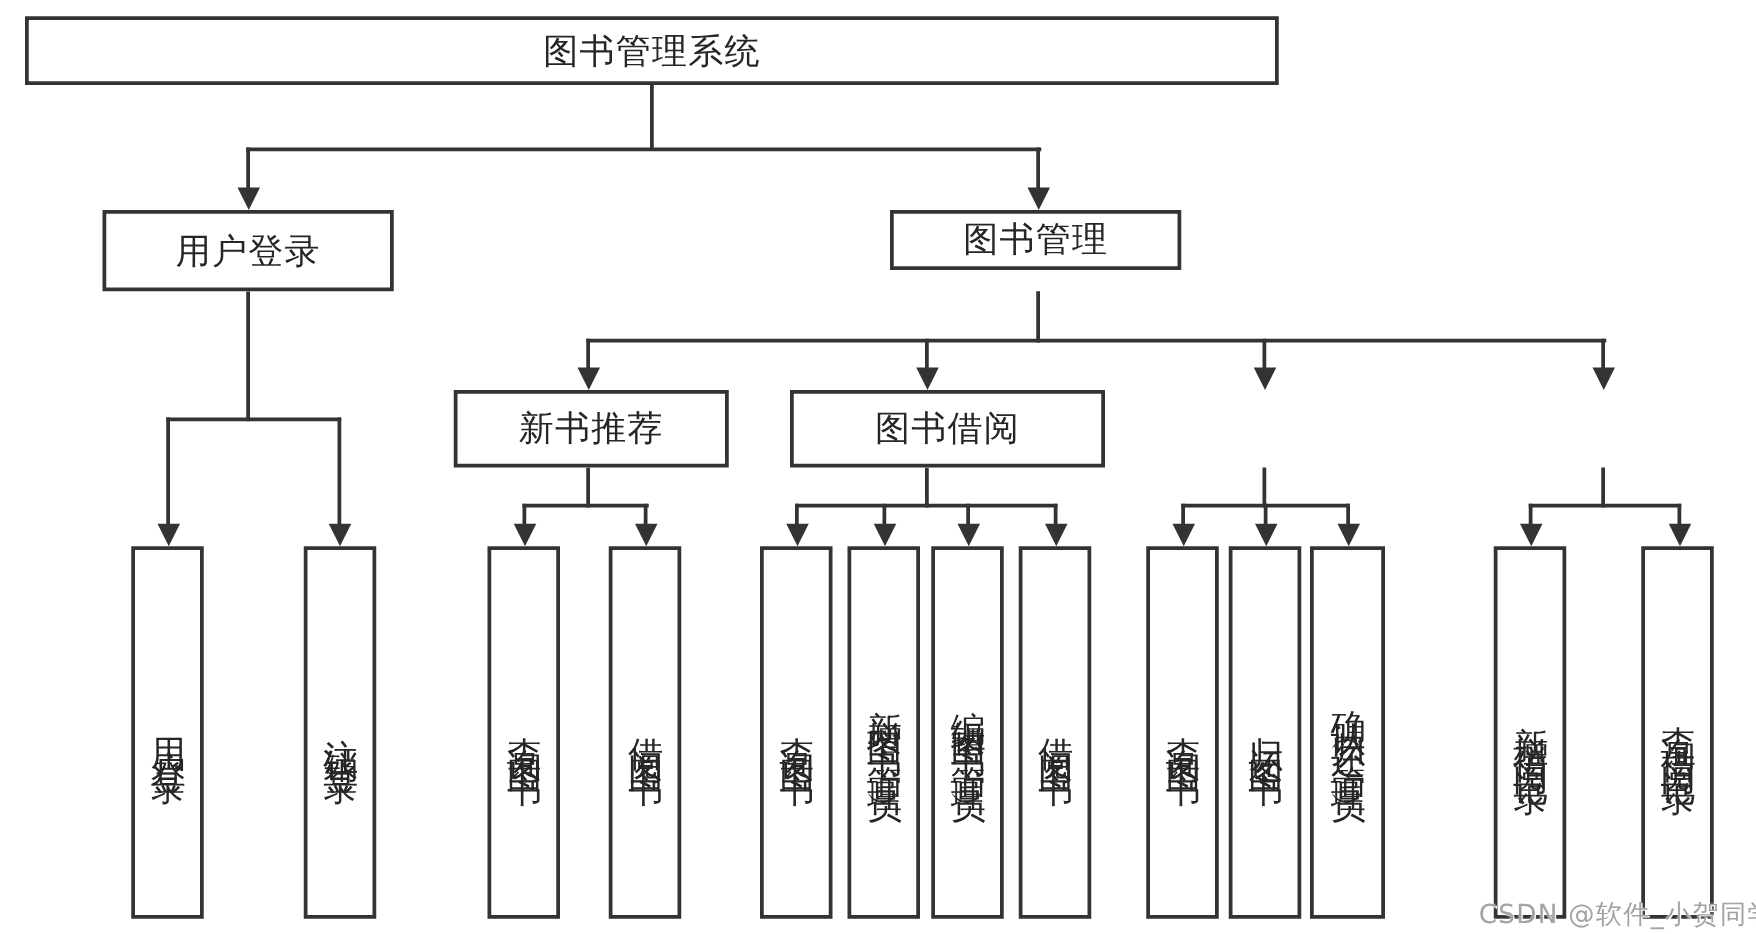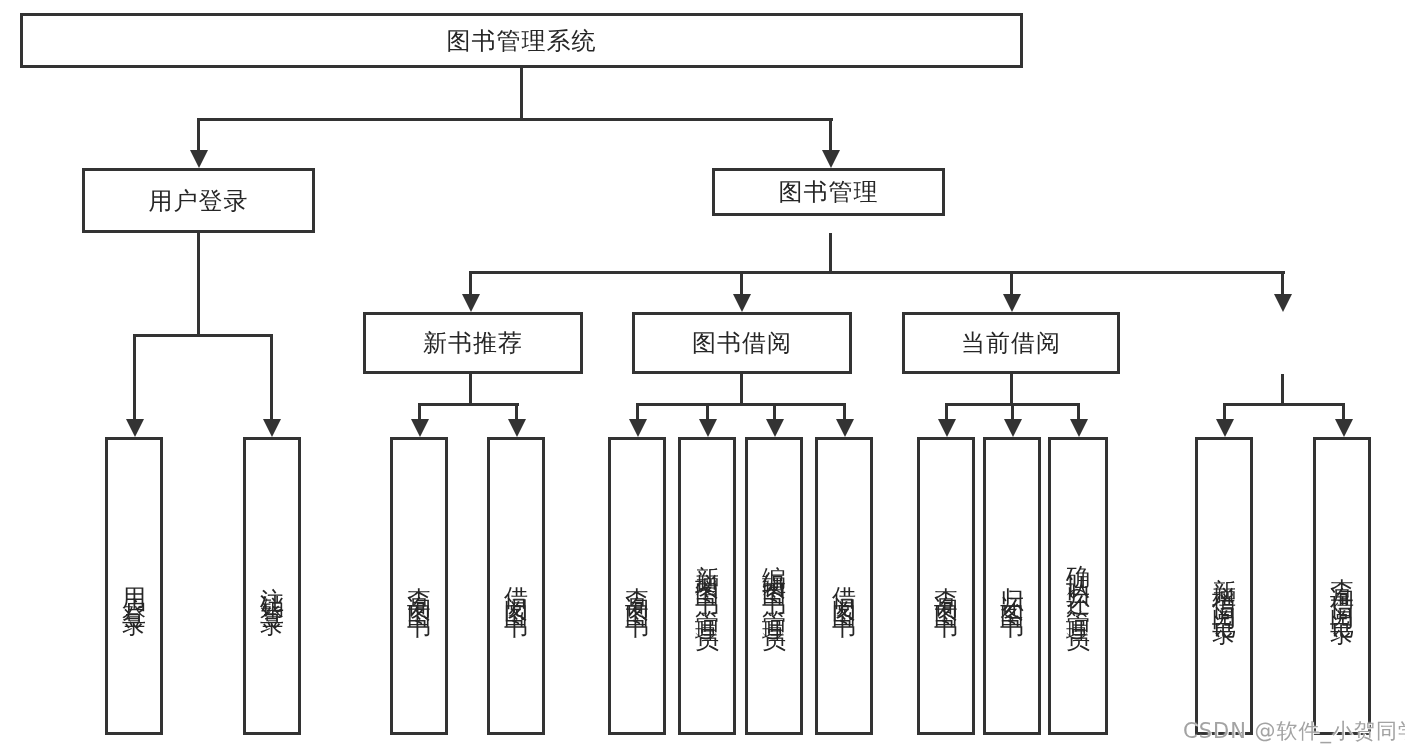--- a/index.html
+++ b/index.html
@@ -15,21 +15,21 @@
     overflow: hidden;
   }
   .box {
     position: absolute;
     box-sizing: border-box;
     border: 3px solid #333333;
     background: #ffffff;
     display: flex;
     align-items: center;
     justify-content: center;
-    font-size: 24px;
+    font-size: 28px;
     color: #262626;
     letter-spacing: 1px;
     z-index: 2;
   }
   .leaf {
     top: 437px;
     width: 58px;
     height: 298px;
   }
   .vtext {
@@ -102,25 +102,22 @@
   <div class="vline" style="left:740px; top:271px; width:3px; height:25px;"></div>
   <div class="ah" style="left:733px; top:294px;"></div>
   <div class="vline" style="left:1010px; top:271px; width:3px; height:25px;"></div>
   <div class="ah" style="left:1003px; top:294px;"></div>
   <div class="vline" style="left:1281px; top:271px; width:3px; height:25px;"></div>
   <div class="ah" style="left:1274px; top:294px;"></div>
 
   <div class="box" style="left:363px; top:312px; width:220px; height:62px;text-align:center;">
     <span>新书推荐</span>
   </div>
-  <div class="box" style="left:632px; top:312px; width:220px; height:62px;">
+  <div class="box" style="left:632px; top:312px; width:252px; height:62px;">
     <span>图书借阅</span>
-  </div>
-  <div class="box" style="left:902px; top:312px; width:218px; height:62px;">
-    <span>当前借阅</span>
   </div>
 
   <div class="vline" style="left:469px; top:374px; width:3px; height:32px;"></div>
   <div class="hline" style="left:418px; top:403px; width:101px; height:3px;"></div>
   <div class="vline" style="left:418px; top:403px; width:3px; height:18px;"></div>
   <div class="ah" style="left:411px; top:419px;"></div>
   <div class="vline" style="left:515px; top:403px; width:3px; height:18px;"></div>
   <div class="ah" style="left:508px; top:419px;"></div>
 
   <div class="vline" style="left:740px; top:374px; width:3px; height:32px;"></div>

